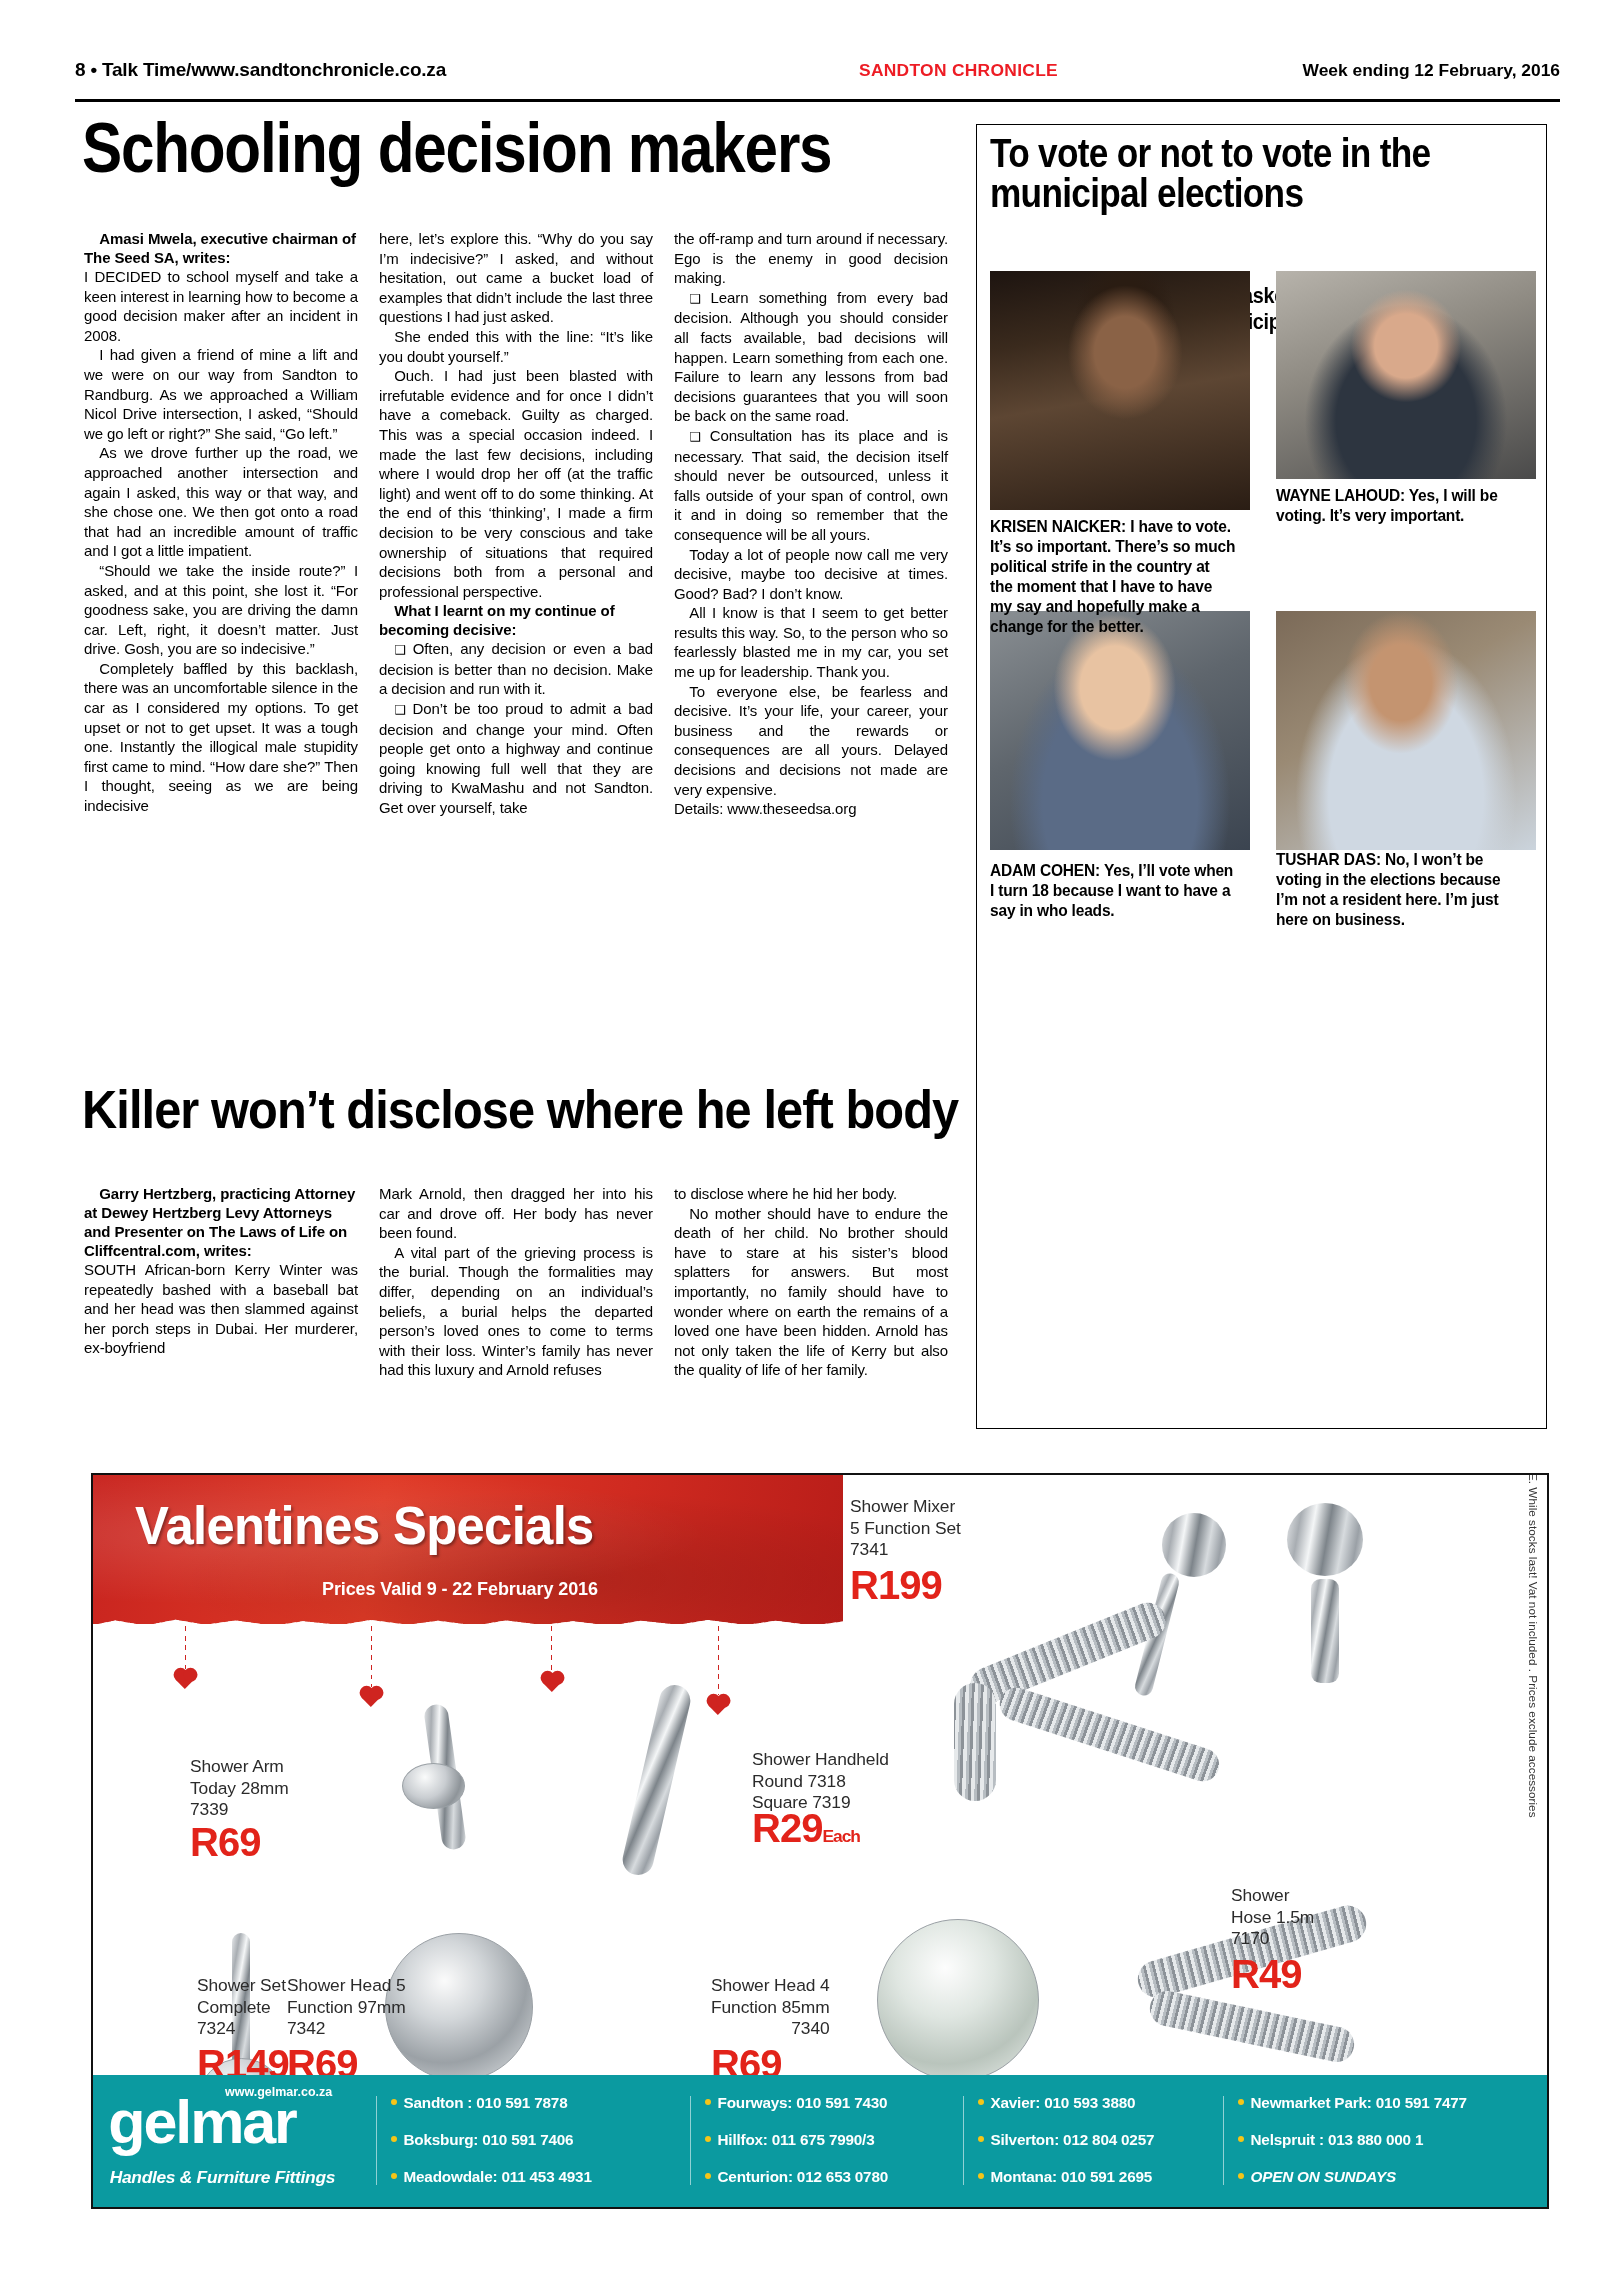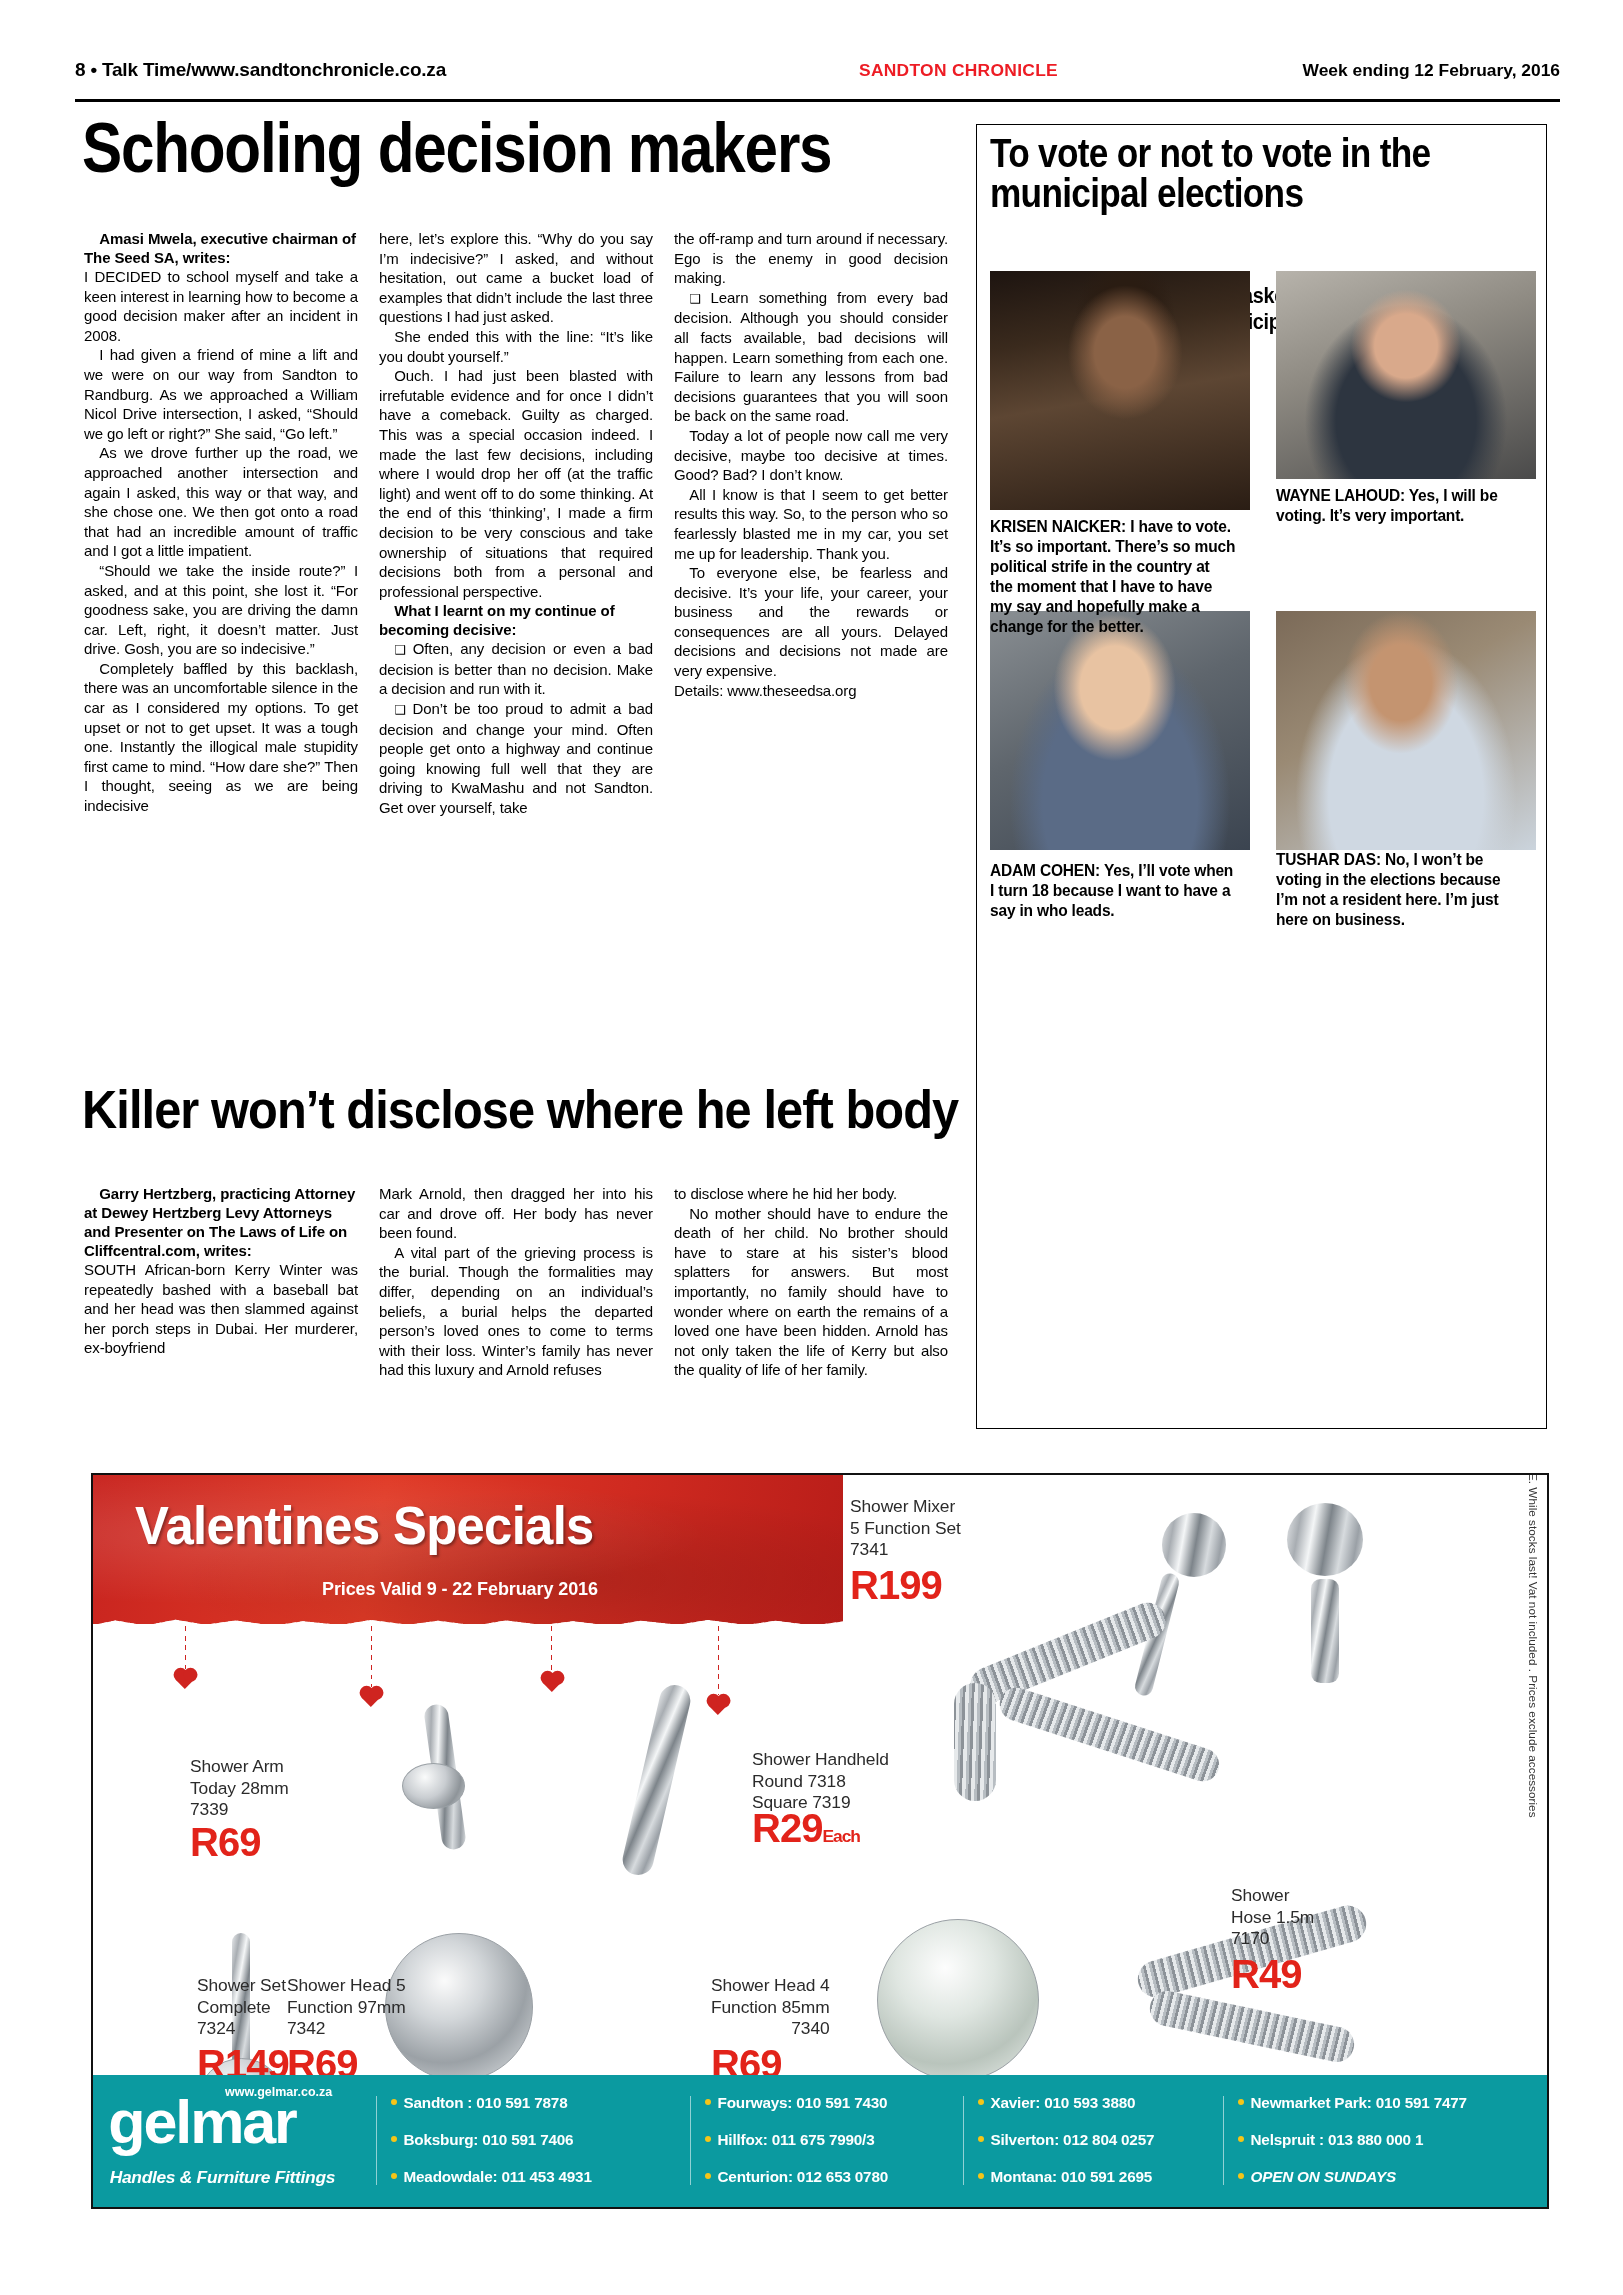--- a/index.html
+++ b/index.html
@@ -225,20 +225,21 @@
         <p class="subhead">What I learnt on my continue of becoming decisive:</p>
         <p class="bullet"><span class="bx">❑</span> <span>Often, any decision or even a bad decision is better than no decision. Make a decision and run with it.</span></p>
         <p class="bullet"><span class="bx">❑</span> <span>Don’t be too proud to admit a bad decision and change your mind. Often people get onto a highway and continue going knowing full well that they are driving to KwaMashu and not Sandton. Get over yourself, take</span></p>
       </div>
     </div>
 
     <div class="col c3">
       <div class="body-text">
         <p class="first">the off-ramp and turn around if necessary. Ego is the enemy in good decision making.</p>
         <p class="bullet"><span class="bx">❑</span> <span>Learn something from every bad decision. Although you should consider all facts available, bad decisions will happen. Learn something from each one. Failure to learn any lessons from bad decisions guarantees that you will soon be back on the same road.</span></p>
+        <p class="bullet"><span class="bx">❑</span> <span>Consultation has its place and is necessary. That said, the decision itself should never be outsourced, unless it falls outside of your span of control, own it and in doing so remember that the consequence will be all yours.</span></p>
         <p>Today a lot of people now call me very decisive, maybe too decisive at times. Good? Bad? I don’t know.</p>
         <p>All I know is that I seem to get better results this way. So, to the person who so fearlessly blasted me in my car, you set me up for leadership. Thank you.</p>
         <p>To everyone else, be fearless and decisive. It’s your life, your career, your business and the rewards or consequences are all yours. Delayed decisions and decisions not made are very expensive.</p>
         <p class="first">Details: www.theseedsa.org</p>
       </div>
     </div>
   </div>
 
   <div class="voxbox"></div>
   <div class="vox-head" style="position:absolute;left:984px;top:133px;width:548px;">To vote or not to vote in the municipal elections</div>

